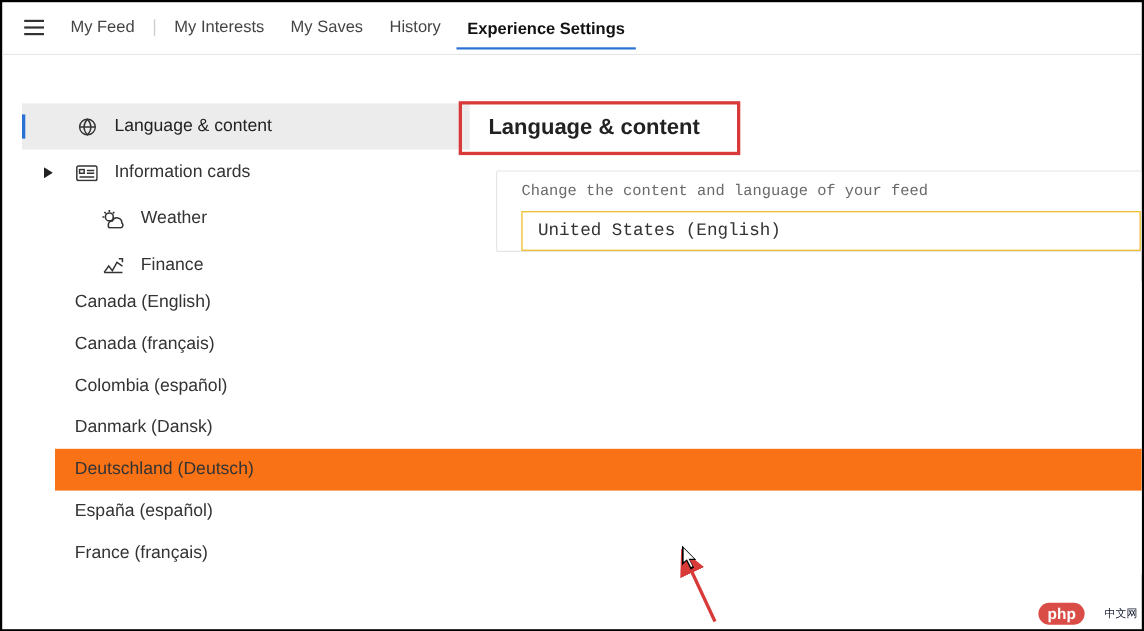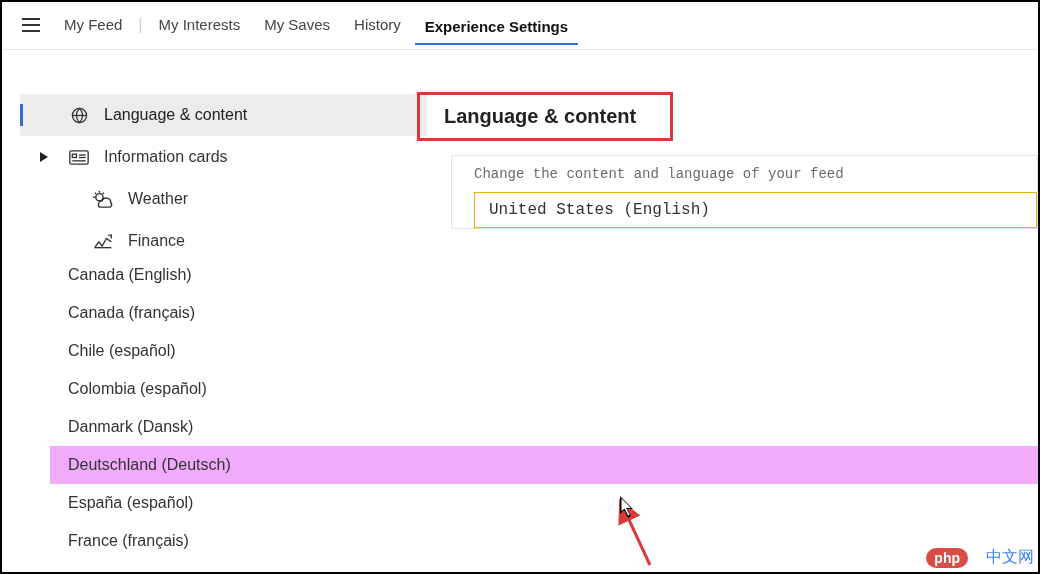--- a/index.html
+++ b/index.html
@@ -47,36 +47,36 @@
     .selectbox {
       margin-left:22px; border:1px solid #eab308; padding:8px 14px; font-size:16px; color:#333;
       display:flex; align-items:center; justify-content:space-between; cursor:pointer;
     }
     .dropdown {
       position:absolute; left:48px; right:0; top:254px; background:#fff; z-index:5;
     }
     .dropdown-item {
       padding:10px 18px; font-size:16px; color:#333; cursor:pointer;
     }
-    .dropdown-item.hover { background:#f0abfc; }
+    .dropdown-item.hover { background:#f97316; }
     .cursor {
       position:absolute; left:618px; top:494px; pointer-events:none; z-index:10;
     }
     .arrow-svg {
       position:absolute; left:604px; top:493px; pointer-events:none; z-index:9;
     }
     .section2-title {
       position:absolute; left:475px; top:314px; font-size:20px; font-weight:600; color:#222; z-index:1;
     }
     .logo-badge {
       position:absolute; right:2px; bottom:2px; display:flex; align-items:center; gap:18px; z-index:20;
       background:rgba(255,255,255,0.92); padding:2px 2px;
     }
     .php-pill { background:#da4d46; color:#fff; font-weight:700; font-size:14px; padding:2px 8px; border-radius:12px; }
-    .logo-text { font-size:16px; color:#3b82f6; }
+    .logo-text { font-size:10px; color:#0f172a; }
   </style>
 </head>
 <body>
 
 <div class="topnav">
   <div class="hamburger">
       <span></span>
       <span></span>
       <span></span>
     </div>
@@ -171,21 +171,20 @@
       </div>
     </div>
   </div>
 </div>
 
 <div class="section2-title">Inf</div>
 
 <div class="dropdown">
   <div class="dropdown-item">Canada (English)</div>
   <div class="dropdown-item">Canada (français)</div>
-  <div class="dropdown-item">Chile (español)</div>
   <div class="dropdown-item">Colombia (español)</div>
   <div class="dropdown-item">Danmark (Dansk)</div>
   <div class="dropdown-item hover">Deutschland (Deutsch)</div>
   <div class="dropdown-item">España (español)</div>
   <div class="dropdown-item">France (français)</div>
 </div>
 
 <svg class="cursor" width="18" height="24">
   <polygon points="0,0 0,18 4,14 8,22 11,20 7,13 13,13" fill="#000"></polygon>
   <polygon points="1.5,2.5 1.5,15 4.5,12.5 8.2,19.5 9.6,18.8 6,12 11,12" fill="#fff"></polygon>

